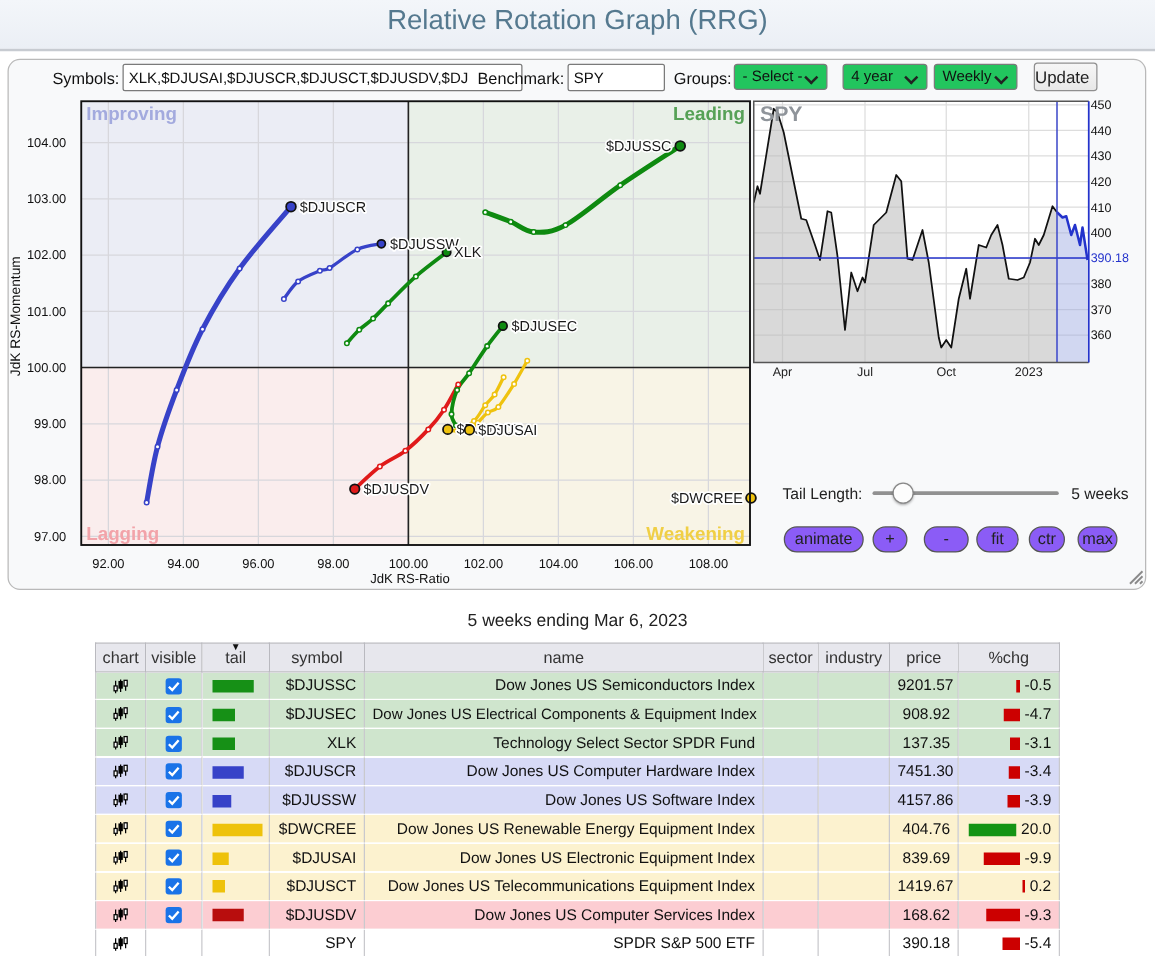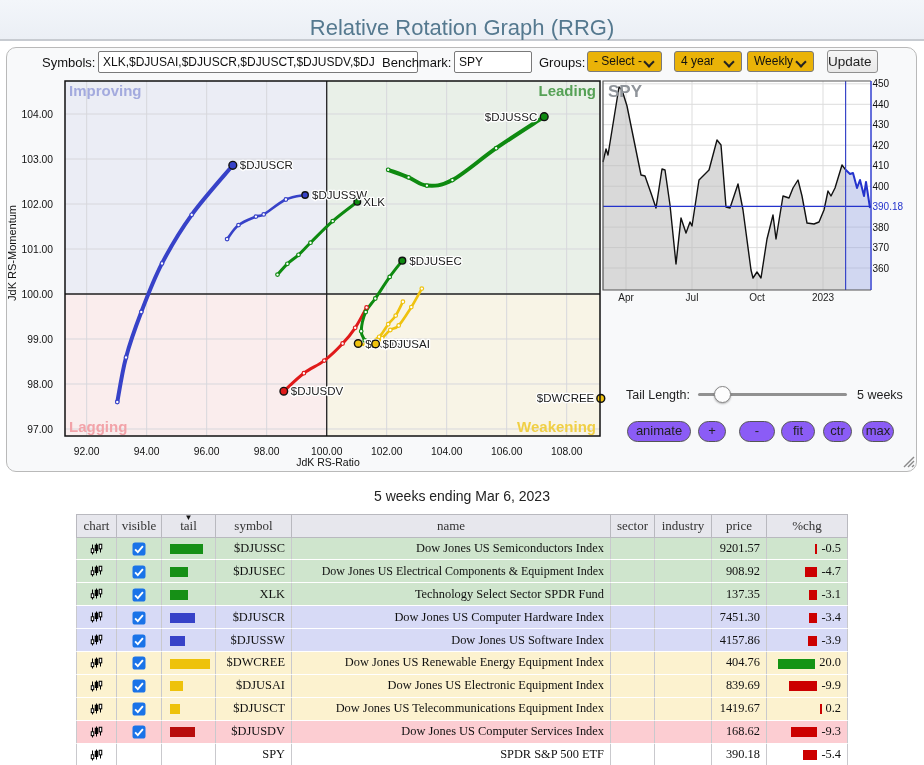--- a/index.html
+++ b/index.html
@@ -1,46 +1,46 @@
 <!DOCTYPE html>
 <html><head><meta charset="utf-8"><style>
 * { margin:0; padding:0; box-sizing:border-box; }
 html,body { width:924px; height:765px; background:#fff; font-family:"Liberation Sans",sans-serif; overflow:hidden; }
 .titlebar { position:absolute; left:0; top:0; width:924px; height:41px; background:linear-gradient(#f3f6fa,#ebeff5);
   border-bottom:2px solid #c7cbd1; }
-.titlebar h1 { text-align:center; font-size:22px; font-weight:400; color:#55798f; padding-top:15px; }
+.titlebar h1 { text-align:center; font-size:22px; font-weight:400; color:#55798f; padding-top:3px; }
 .panel { position:absolute; left:6px; top:47px; width:911px; height:425px; background:#f8f9fa;
   border:1px solid #b9b9b9; border-radius:10px; }
 .controls { position:absolute; left:0; top:51px; width:924px; height:24px; font-size:13px; color:#111; }
 .controls * { position:absolute; }
 .lbl { top:4px; }
 .inp { height:22px; border:1px solid #7a7a7a; border-radius:2px; background:#fff; font-size:12px;
   line-height:20px; padding-left:4px; white-space:nowrap; overflow:hidden; top:0; }
-.sel { height:21px; border:1px solid #7a7a7a; border-radius:3px; background:#eab308; font-size:12px;
+.sel { height:21px; border:1px solid #7a7a7a; border-radius:3px; background:#22c55e; font-size:12px;
   line-height:19px; padding-left:6px; top:0; }
 .sel:after { content:""; position:absolute; right:8px; top:5.5px; width:6px; height:6px;
   border:solid #222; border-width:0 2px 2px 0; transform:rotate(45deg); }
 .btn-update { top:-1px; height:23px; width:51px; border:1px solid #8f8f8f; border-radius:3px;
   background:linear-gradient(#f6f6f6,#e8e8e8); text-align:left; line-height:21px; font-size:13.5px; color:#222; }
 .rrg { position:absolute; left:0; top:75px; }
 .spy { position:absolute; left:600px; top:75px; }
 svg text { font-family:"Liberation Sans",sans-serif; }
 .tailrow { position:absolute; left:0; top:385px; width:924px; height:20px; }
 .tl-lbl { position:absolute; left:626px; top:3px; font-size:12.5px; color:#222; }
 .track { position:absolute; left:698px; top:8px; width:149px; height:3px; background:#919191; border-radius:2px; }
 .thumb { position:absolute; left:714px; top:1px; width:17px; height:17px; border-radius:50%;
   background:#fdfdfd; border:1px solid #888; box-shadow:0 1px 2px rgba(0,0,0,0.3); }
 .tl-val { position:absolute; left:857px; top:3px; font-size:12.5px; color:#222; }
 .btnrow { position:absolute; left:0; top:421px; height:21px; width:924px; }
 .pill { position:absolute; height:21px; border:1.5px solid #555; border-radius:10.5px; background:#8b5cf6;
   text-align:center; font-size:13px; color:#222; line-height:18px; }
 .resize { position:absolute; left:901px; top:454px; width:14px; height:14px; }
 .caption { position:absolute; left:0; top:487px; width:924px; text-align:center; font-size:14px; color:#222; padding-top:1px; }
 .tbl { position:absolute; left:76px; top:513.5px; width:771px; border-collapse:collapse; table-layout:fixed;
-  font-size:12.4px; color:#111; border-bottom:1px solid #c9c9cd;font-family:Liberation Serif, serif; }
+  font-size:12.4px; color:#111; border-bottom:1px solid #c9c9cd; }
 .tbl th { background:#e7e7ed; border:1px solid #b9b9bf; font-weight:400; font-size:13px; color:#333;
   height:23px; position:relative; }
 .tbl td { height:22.9px; white-space:nowrap; overflow:hidden; padding:0 6px; border-left:1px solid #c9c9cd; border-right:1px solid #c9c9cd;
   border-bottom:1px solid rgba(255,255,255,0.75); }
 .sort { position:absolute; top:-1px; left:50%; margin-left:-4px; font-size:8px; color:#111; line-height:7px; }
 .c-chart { text-align:center; padding:0 !important; }
 .c-chart svg { vertical-align:middle; }
 .c-vis { text-align:center; }
 .c-tail { padding-left:8px !important; }
 .sw { display:inline-block; height:10px; vertical-align:middle; }

